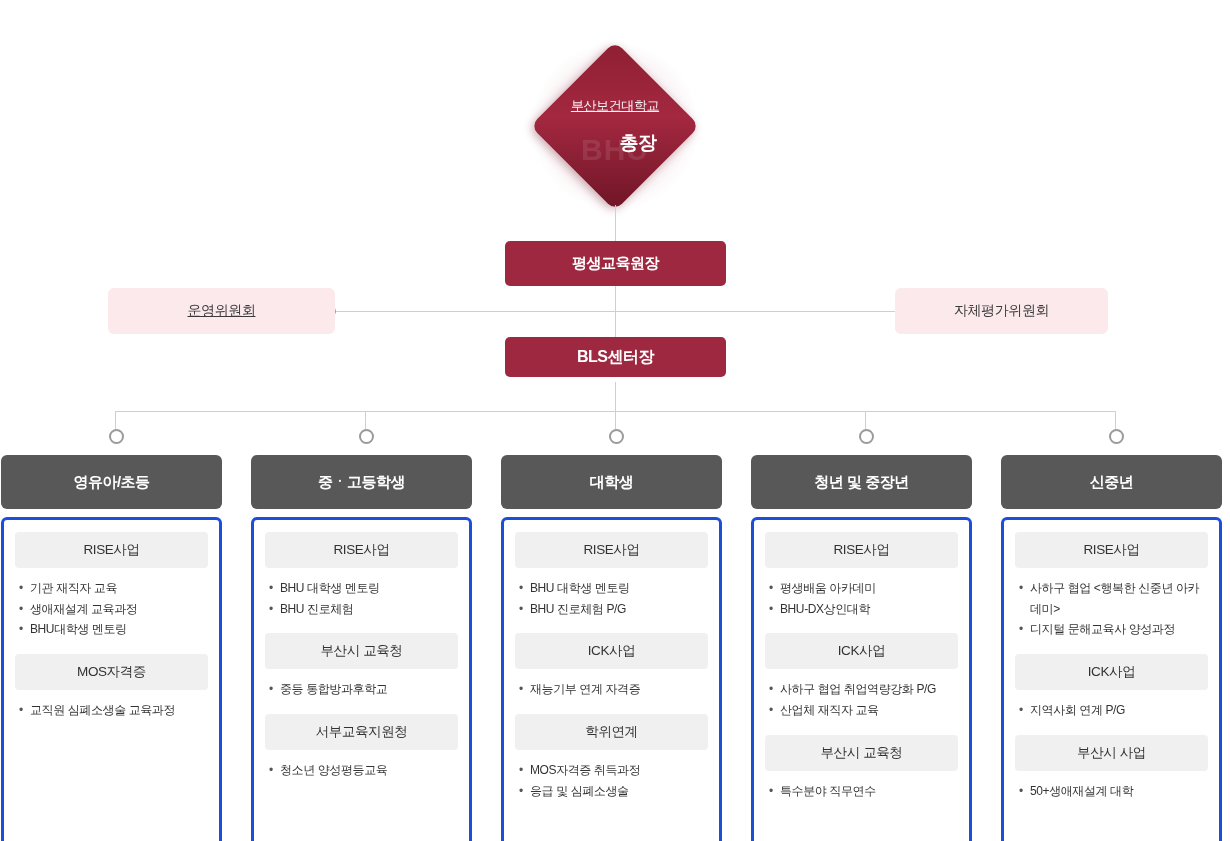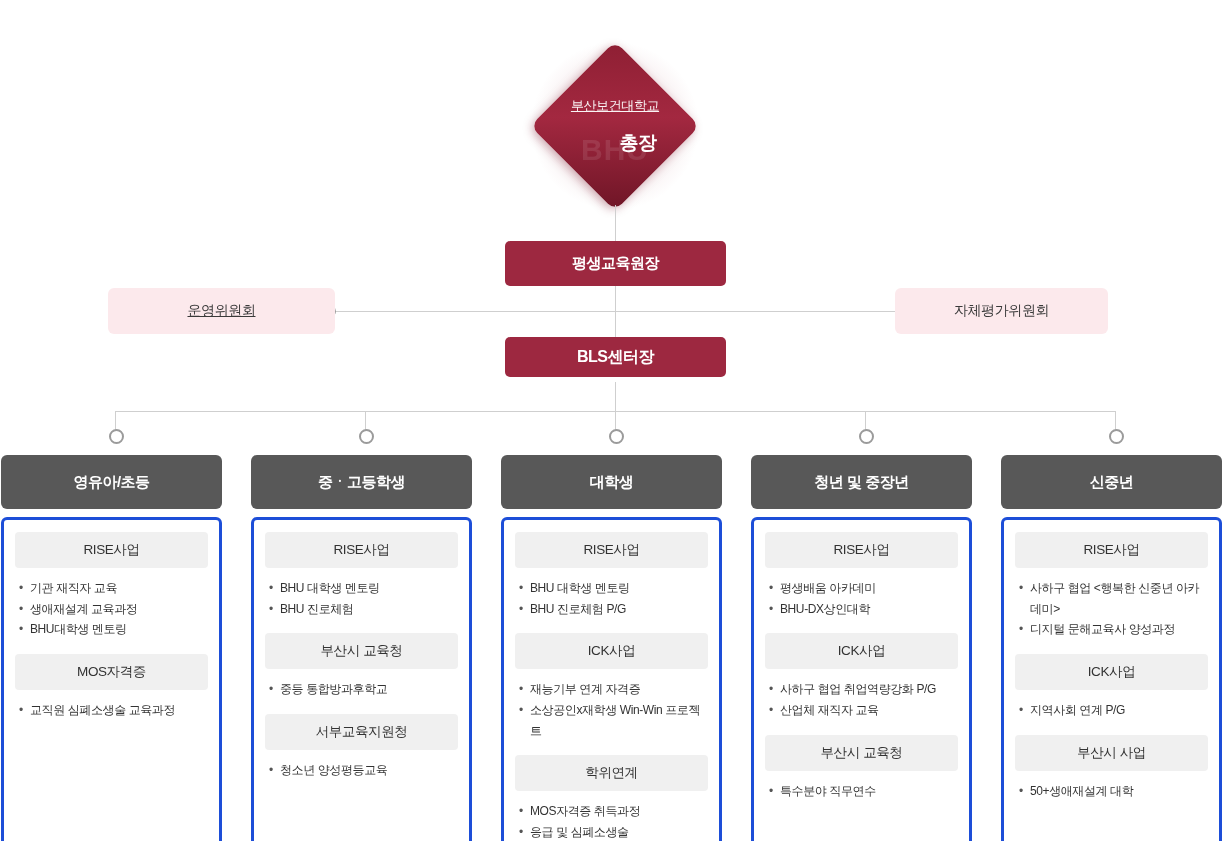--- a/index.html
+++ b/index.html
@@ -303,21 +303,20 @@
         <div class="sec-title">RISE사업</div>
         <ul class="sec-list">
           <li>BHU 대학생 멘토링</li>
           <li>BHU 진로체험 P/G</li>
         </ul>
       </div>
       <div class="sec-block">
         <div class="sec-title">ICK사업</div>
         <ul class="sec-list">
           <li>재능기부 연계 자격증</li>
-          <li>소상공인x재학생 Win-Win 프로젝트</li>
         </ul>
       </div>
       <div class="sec-block">
         <div class="sec-title">학위연계</div>
         <ul class="sec-list">
           <li>MOS자격증 취득과정</li>
           <li>응급 및 심폐소생술</li>
         </ul>
       </div>
     </div>

